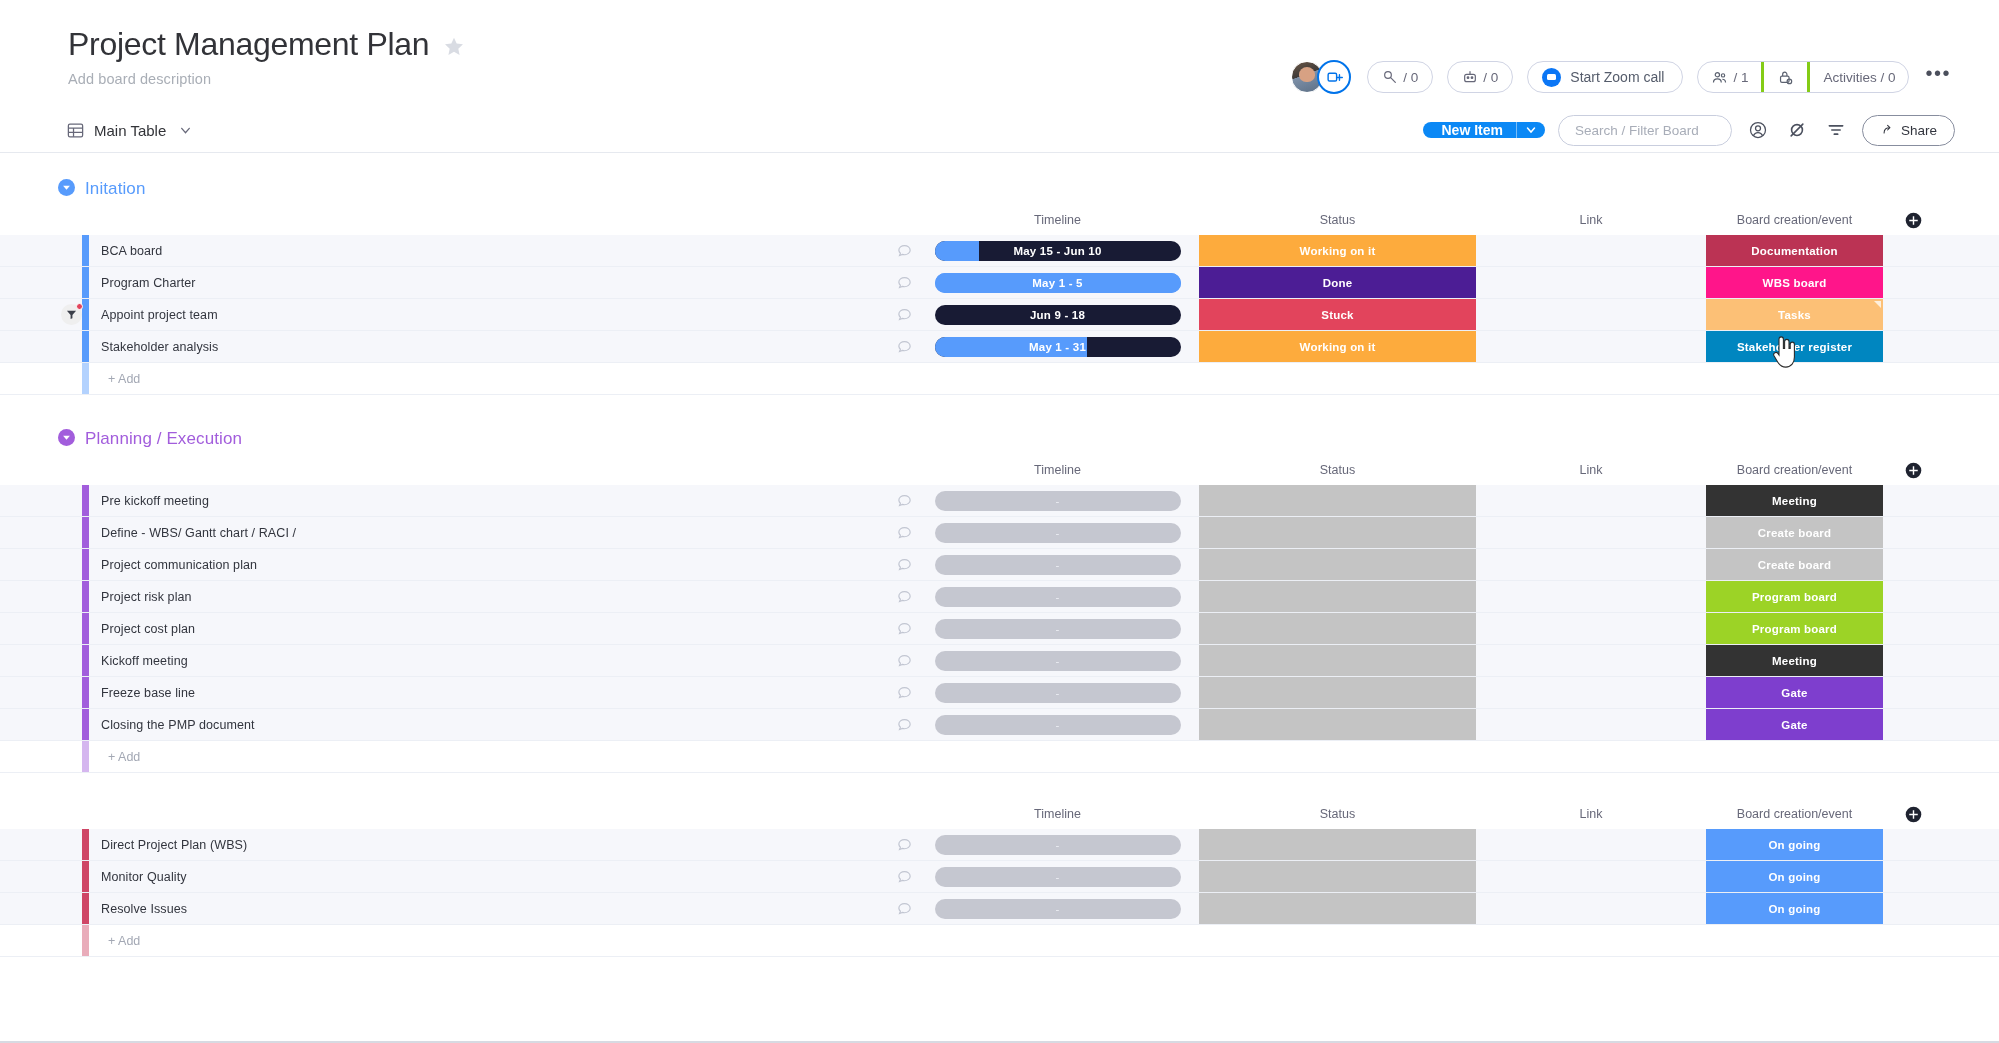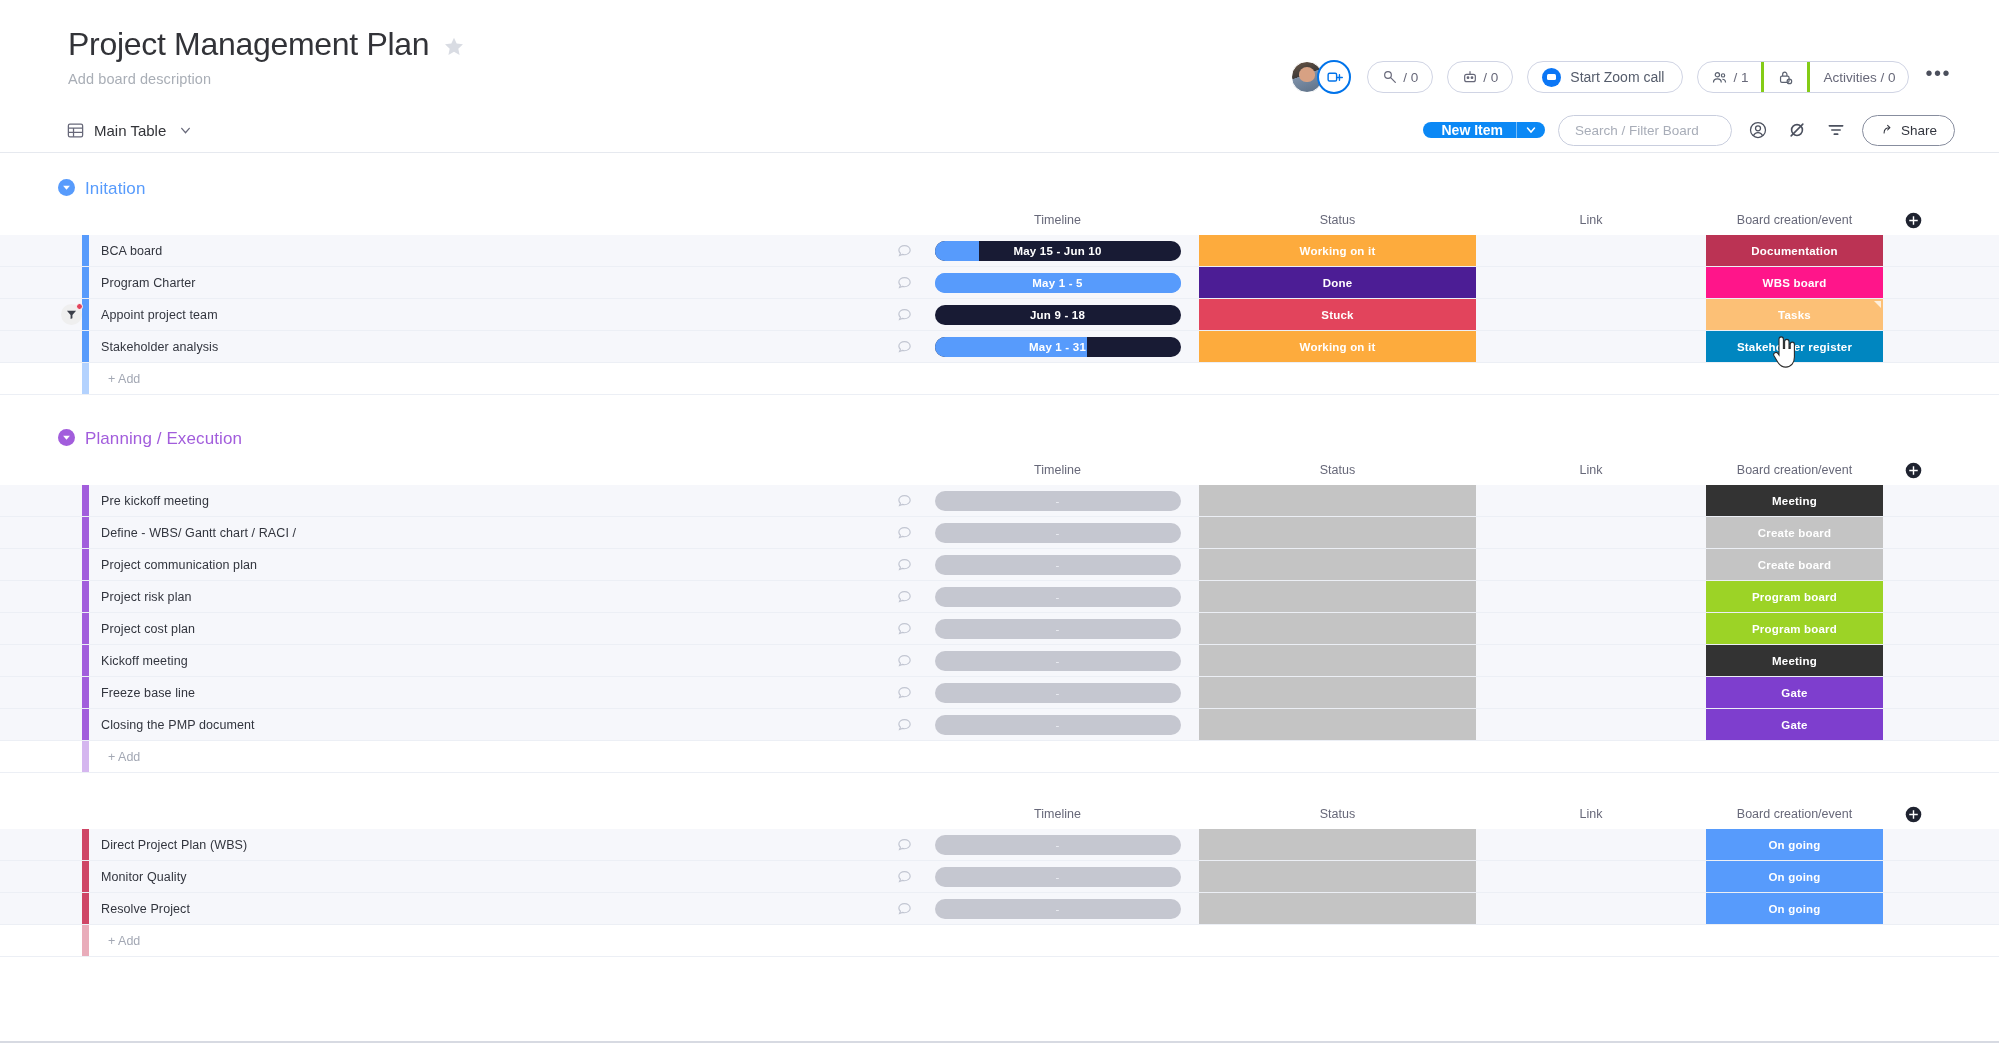--- a/index.html
+++ b/index.html
@@ -712,21 +712,21 @@
               <span class="st-label"></span>
             </div>
             <div class="cell link-cell"></div>
             <div class="cell bc-cell" style="background:#579bfc">
               <span class="bc-label">On going</span>
             </div>
             <div class="tail-cell"></div>
           </div>
           <div class="row">
             <div class="row-accent" style="background:#cf4666"></div>
-            <div class="row-name">Resolve Project</div>
+            <div class="row-name">Resolve Issues</div>
             <svg class="chat-icon" viewBox="0 0 24 24" fill="none" stroke="currentColor" stroke-width="1.7">
               <path d="M4 11.5c0-3.6 3.6-6.5 8-6.5s8 2.9 8 6.5-3.6 6.5-8 6.5c-1 0-2-.2-2.9-.5L5 19l1.2-3.2A6.6 6.6 0 014 11.5z"></path>
             </svg>
             <div class="cell tl-cell">
               <div class="tl-bar tl-empty" style="background:#c5c7d0">
                 <div class="tl-fill" style="width:0%"></div>
                 <span class="tl-label">-</span>
               </div>
             </div>
             <div class="cell st-cell" style="background:#c4c4c4">

